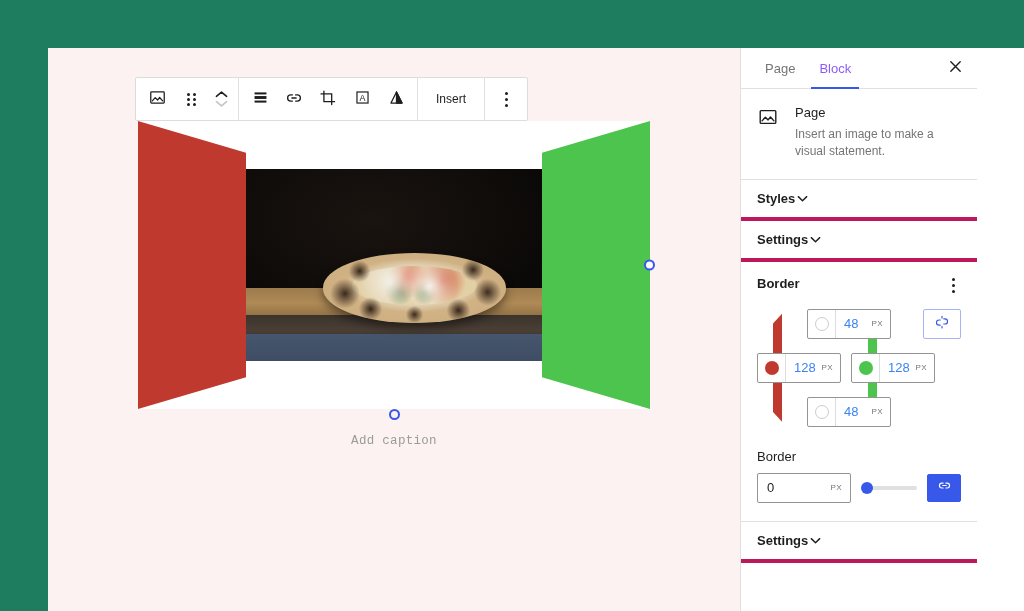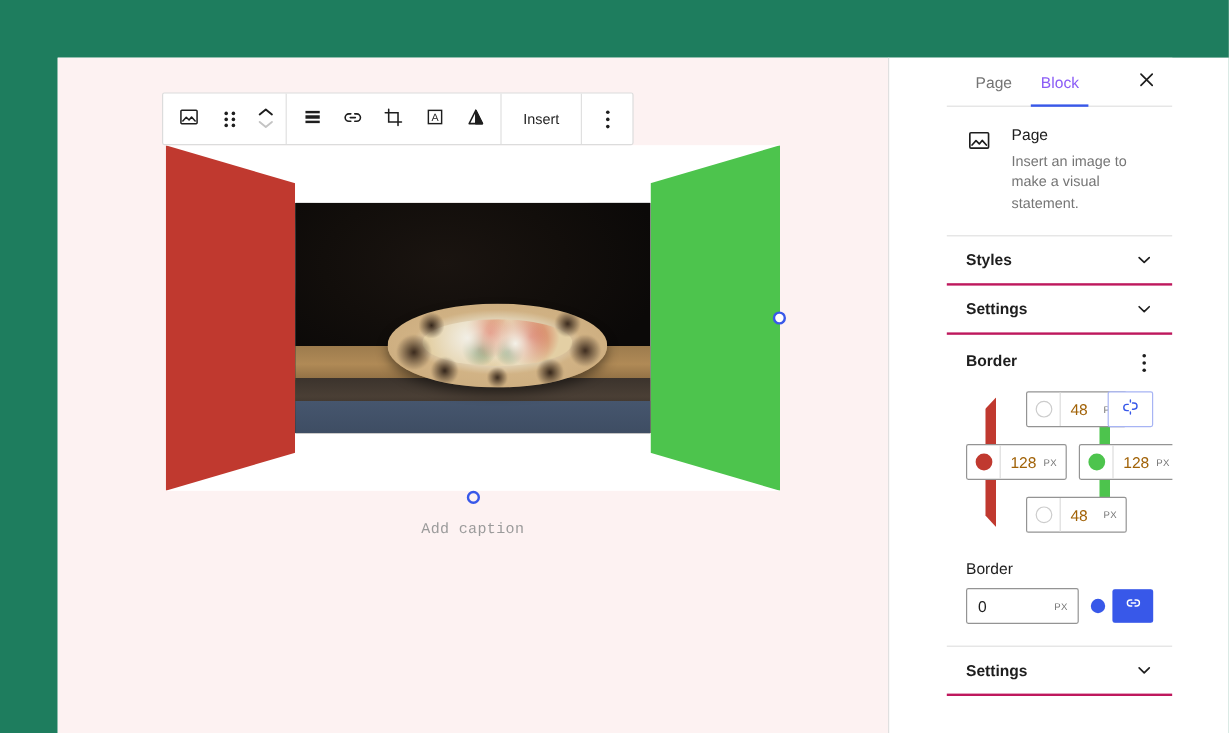--- a/index.html
+++ b/index.html
@@ -212,21 +212,20 @@
 
   
   .sidebar {
     width: 237px;
     height: 563px;
     background: #ffffff;
     border-left: 1px solid #e0e0e0;
     display: flex;
     flex-direction: column;
     overflow: hidden;
-    padding-left: 48px;
   }
   .sb-header {
     height: 41px;
     display: flex;
     align-items: stretch;
     border-bottom: 1px solid #e0e0e0;
     padding: 0 4px 0 12px;
     position: relative;
   }
   .sb-tab {
@@ -258,24 +257,24 @@
     display: flex;
     gap: 14px;
     padding: 16px 16px 18px 16px;
     border-bottom: 1px solid #e0e0e0;
   }
   .sb-blockicon { flex: 0 0 24px; color: #1e1e1e; padding-top: 1px; }
   .sb-blocktitle { font-size: 13px; color: #1e1e1e; margin-bottom: 6px; }
   .sb-blockdesc { font-size: 12px; color: #757575; line-height: 1.45; }
 
   .sb-section {
-    display: flex; align-items: center; justify-content: space-between;
+    display: flex; align-items: center; justify-content: flex-start;
     height: 41px;
     padding: 0 16px;
-    border-bottom: 2px solid #be185d;
+    border-bottom: 4px solid #be185d;
     cursor: pointer;
   }
   .sb-section-title { font-size: 13px; color: #1e1e1e; font-weight: 600; }
   .chev { color: #1e1e1e; display: flex; }
 
   .border-panel { padding: 14px 16px 4px 16px; }
   .border-head {
     display: flex; align-items: flex-start; justify-content: space-between;
     margin-bottom: 14px;
   }
@@ -304,21 +303,21 @@
     border-right: 1px solid #ddd;
   }
   .swatch {
     width: 14px; height: 14px; border-radius: 50%;
   }
   .swatch.unset { background: #fff; border: 1px solid #ccc; }
   .bctl .num {
     flex: 1;
     display: flex; align-items: center;
     padding-left: 8px;
-    font-size: 13px; color: #a16207;
+    font-size: 13px; color: #3b82f6;
   }
   .bctl .unit {
     display: flex; align-items: center;
     padding-right: 7px;
     font-size: 8px; color: #757575;
     letter-spacing: .4px;
   }
   .bctl-top    { top: 0;   left: 50px; width: 84px; }
   .bctl-bottom { bottom: 0;left: 50px; width: 84px; }
   .bctl-left   { top: 44px; left: 0;   width: 84px; }

